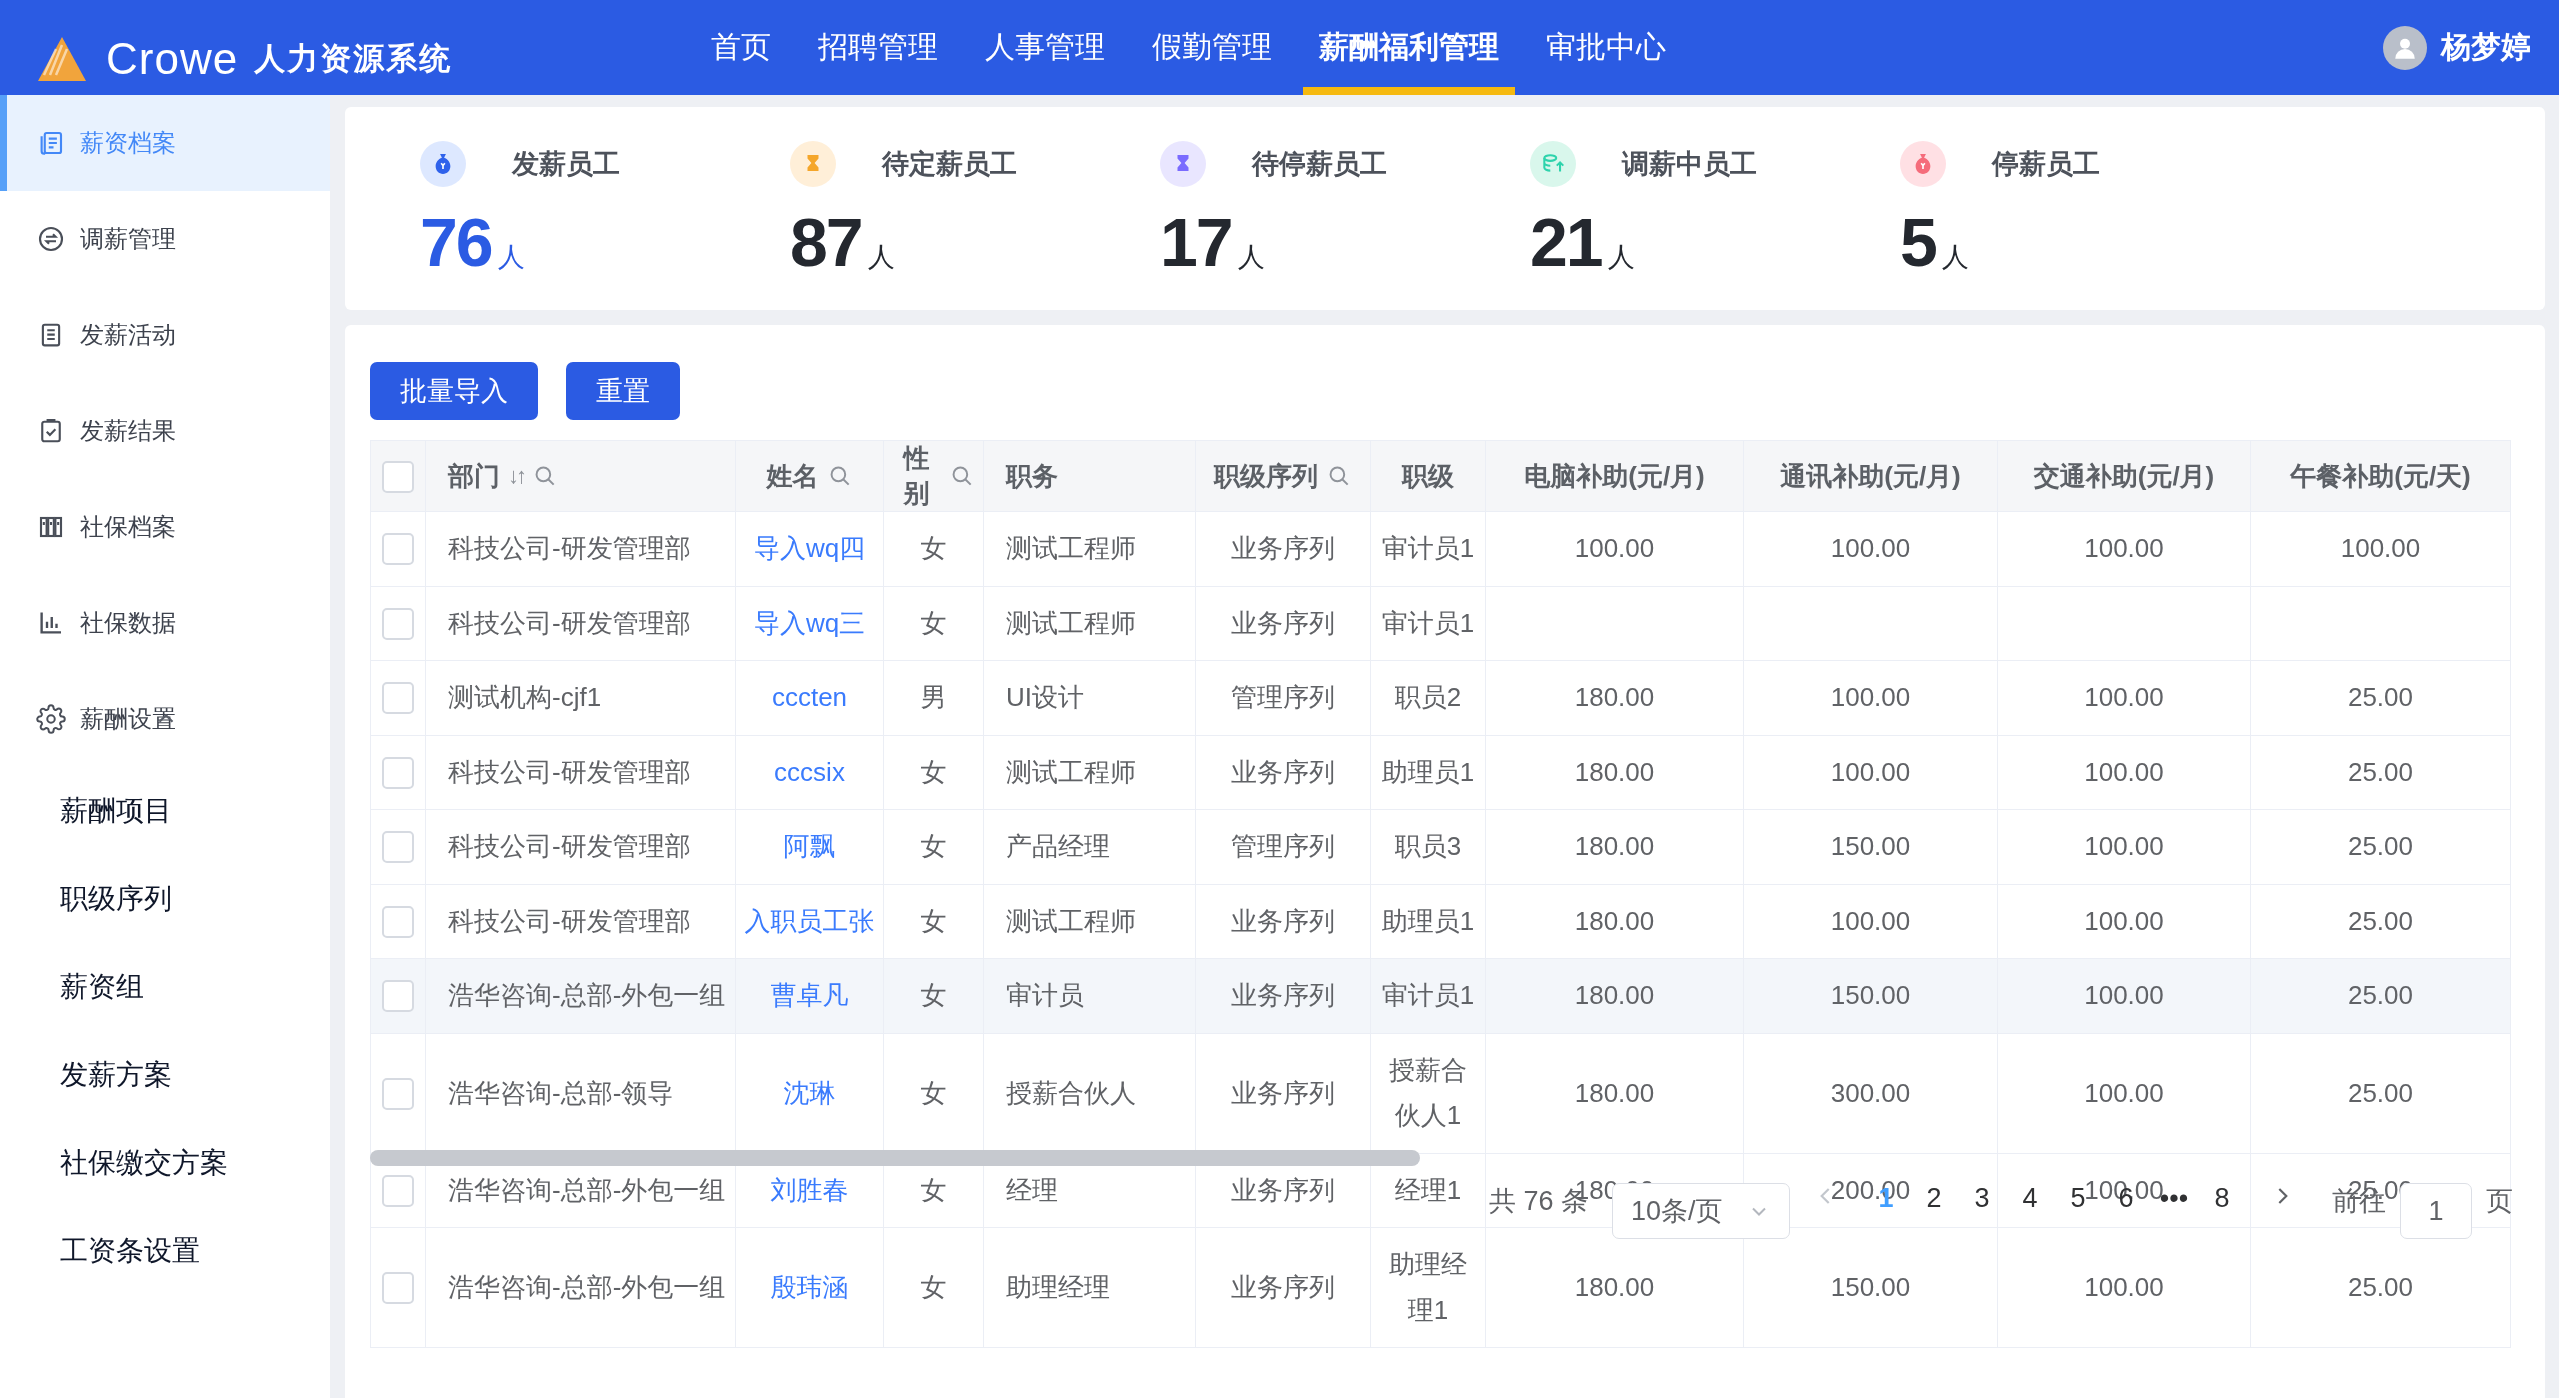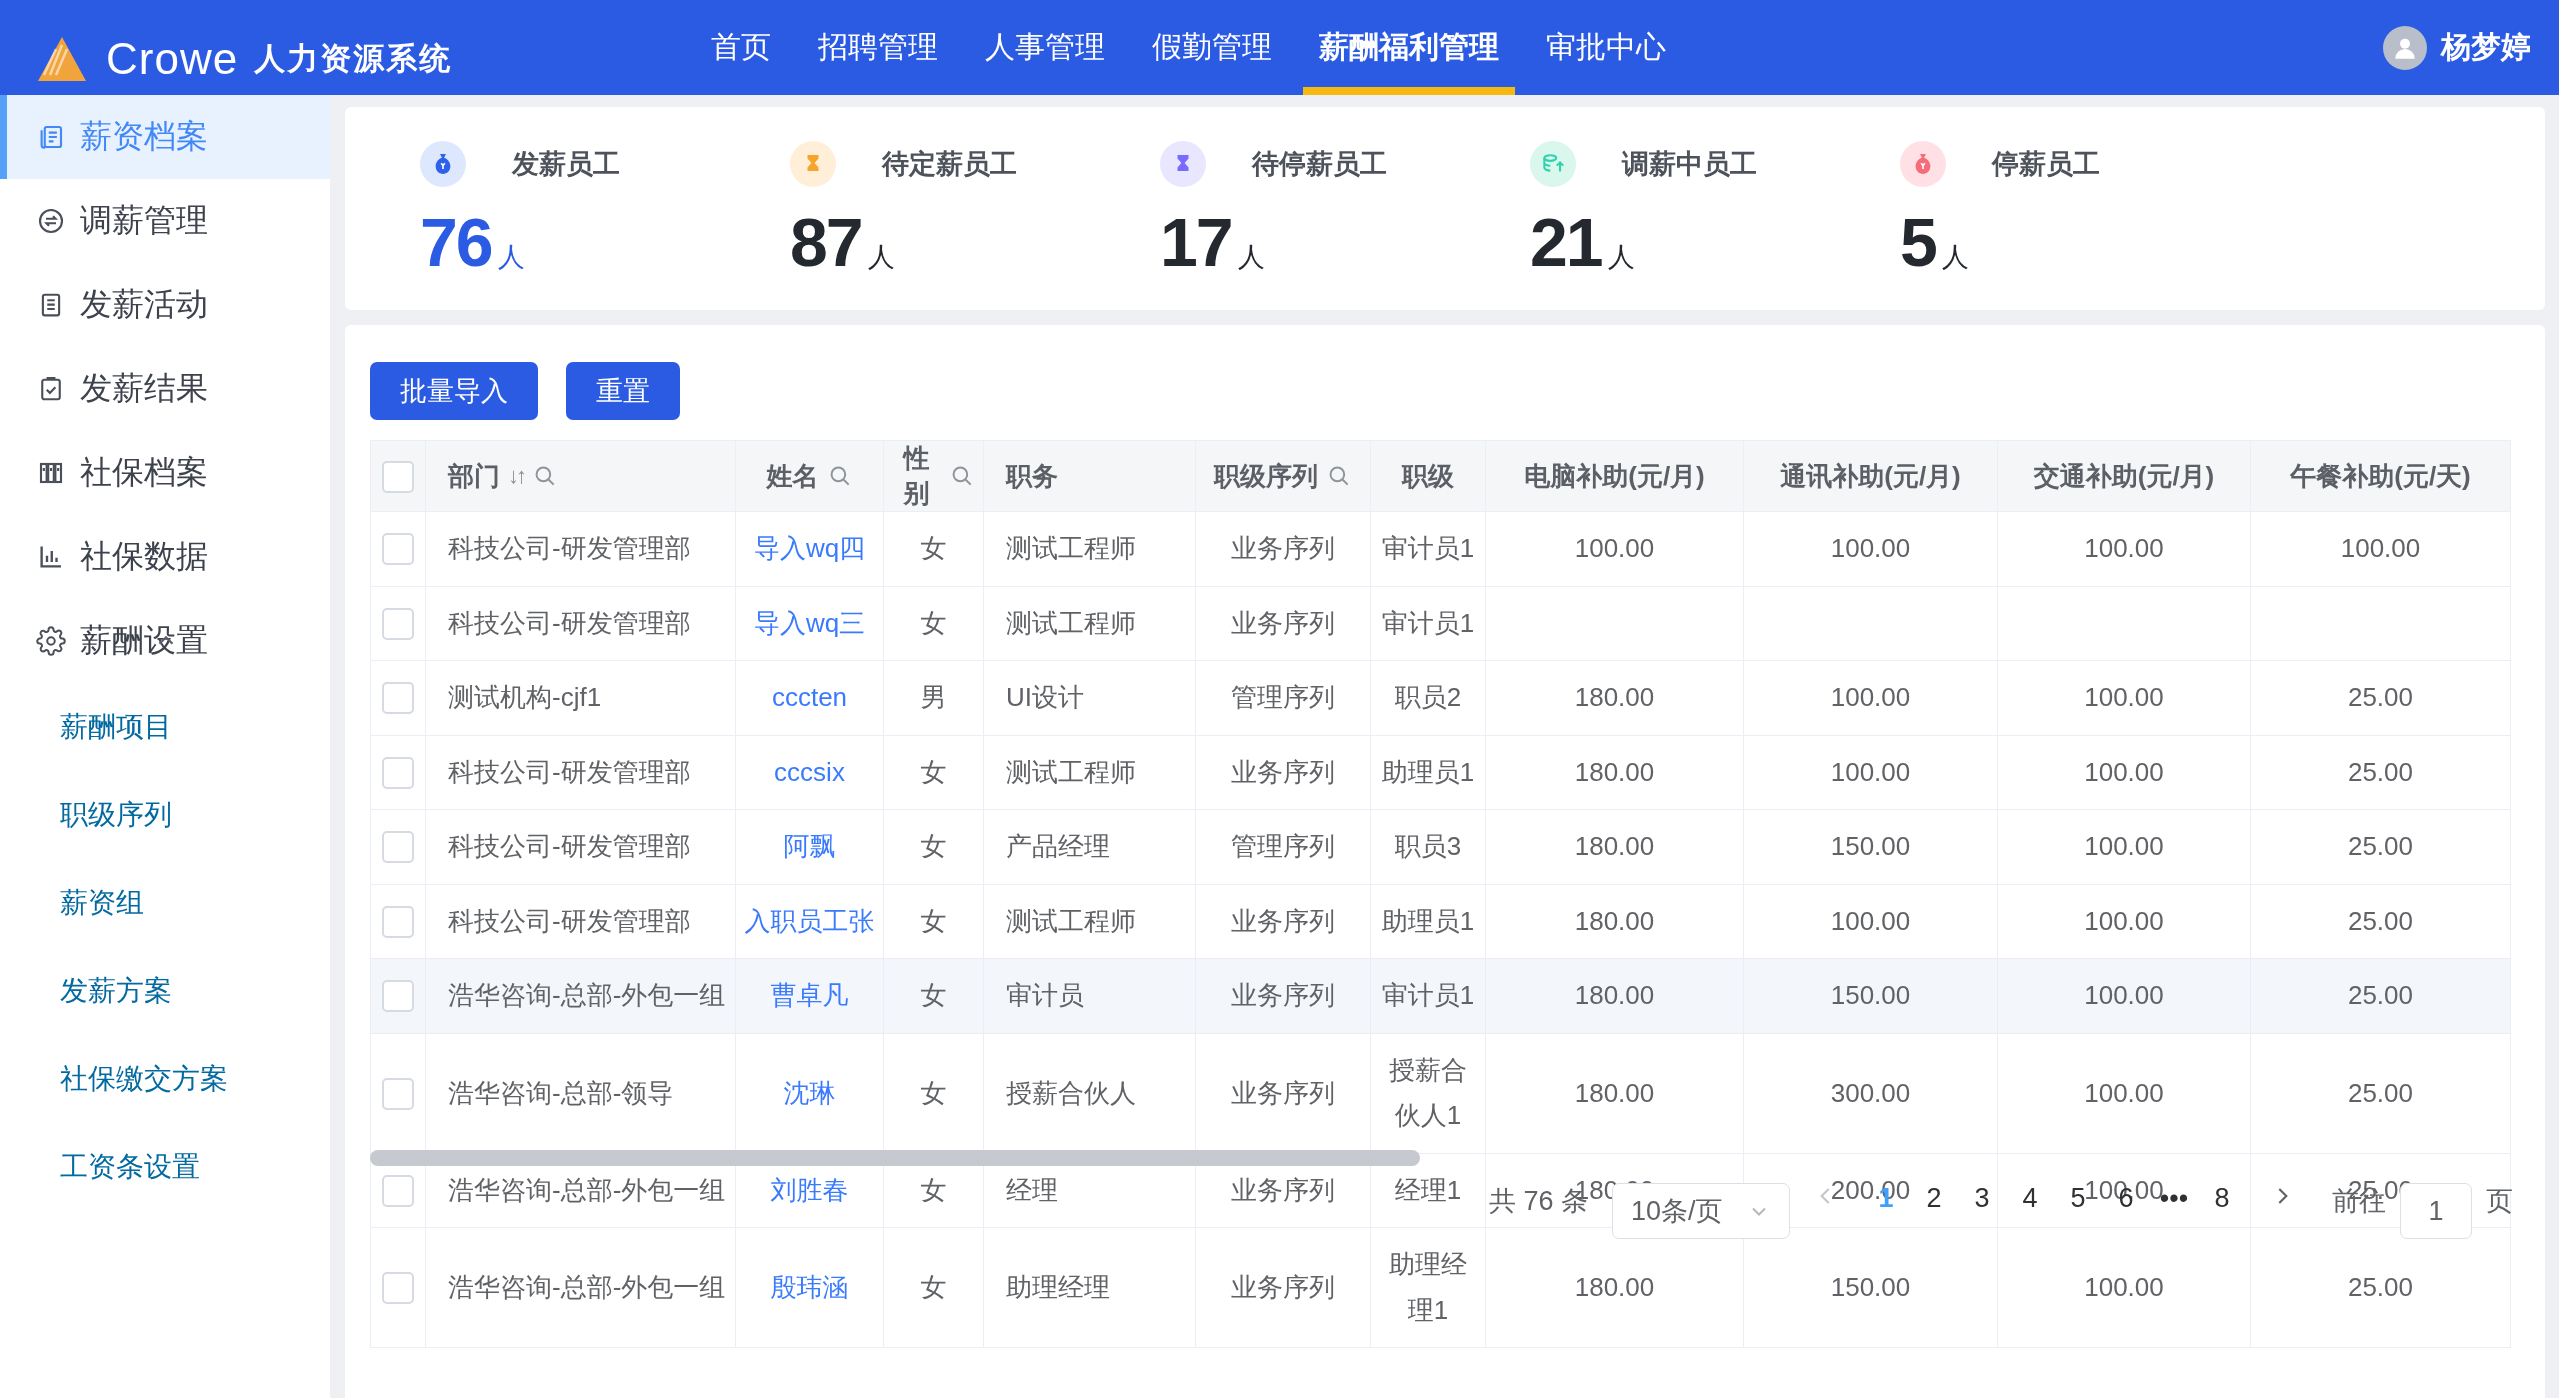--- a/index.html
+++ b/index.html
@@ -20,28 +20,28 @@
   .nav-menu{position:absolute;left:695px;top:0;height:95px;display:flex;align-items:stretch;gap:15px;}
   .nav-item{position:relative;color:#fff;font-size:30px;display:flex;align-items:center;padding:0 16px;cursor:pointer;}
   .nav-item.active{font-weight:700;}
   .nav-item.active::after{content:"";position:absolute;left:0;right:0;bottom:0;height:8px;background:#f5b910;}
   .nav-user{position:absolute;right:28px;top:0;height:95px;display:flex;align-items:center;gap:14px;}
   .avatar{width:44px;height:44px;border-radius:50%;background:#b9bfca;display:flex;align-items:center;justify-content:center;}
   .nav-user-name{color:#fff;font-size:30px;font-weight:700;}
 
   
   .sidebar{position:absolute;left:0;top:95px;width:330px;height:1303px;background:#fff;}
-  .side-item{position:relative;height:84px;display:flex;align-items:center;color:#3d424d;font-size:32px;cursor:pointer;}
+  .side-item{position:relative;height:96px;display:flex;align-items:center;color:#3d424d;font-size:24px;cursor:pointer;}
   .side-item .icon{position:absolute;left:36px;color:#4a4f59;}
   .side-label{margin-left:80px;}
   .side-item.active{background:#e8f2fe;color:#4388f7;}
   .side-item.active .icon{color:#4388f7;}
   .side-item.active::before{content:"";position:absolute;left:0;top:0;bottom:0;width:7px;background:#56a0f8;}
   .side-item .chev{position:absolute;right:34px;color:#5a5f69;}
-  .side-subitem{height:88px;display:flex;align-items:center;padding-left:60px;color:#0369a1;font-size:28px;cursor:pointer;}
+  .side-subitem{height:88px;display:flex;align-items:center;padding-left:60px;color:#0f172a;font-size:28px;cursor:pointer;}
 
   
   .stats-card{position:absolute;left:345px;top:107px;width:2200px;height:203px;background:#fff;border-radius:6px;display:flex;padding-left:75px;box-sizing:border-box;}
   .stat{width:370px;padding-top:34px;box-sizing:border-box;}
   .stat-head{display:flex;align-items:center;gap:32px;}
   .stat-circle{width:46px;height:46px;border-radius:50%;display:flex;align-items:center;justify-content:center;}
   .stat-label{margin-left:14px;font-size:27px;color:#4d525b;font-weight:600;}
   .stat-num{margin-top:16px;font-size:68px;font-weight:700;color:#24282f;letter-spacing:-2px;}
   .stat-num .unit{font-size:27px;font-weight:400;letter-spacing:0;margin-left:6px;}
   .stat.hl .stat-num{color:#2b5be3;}

